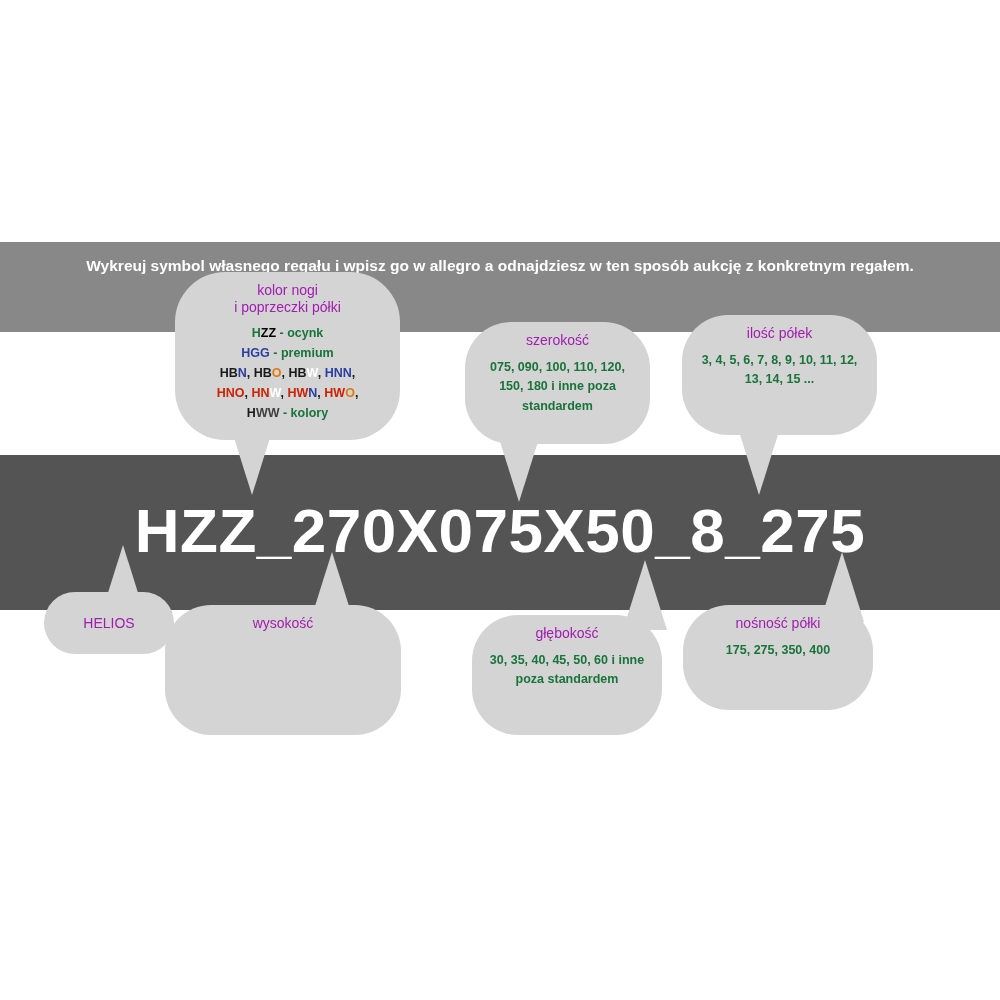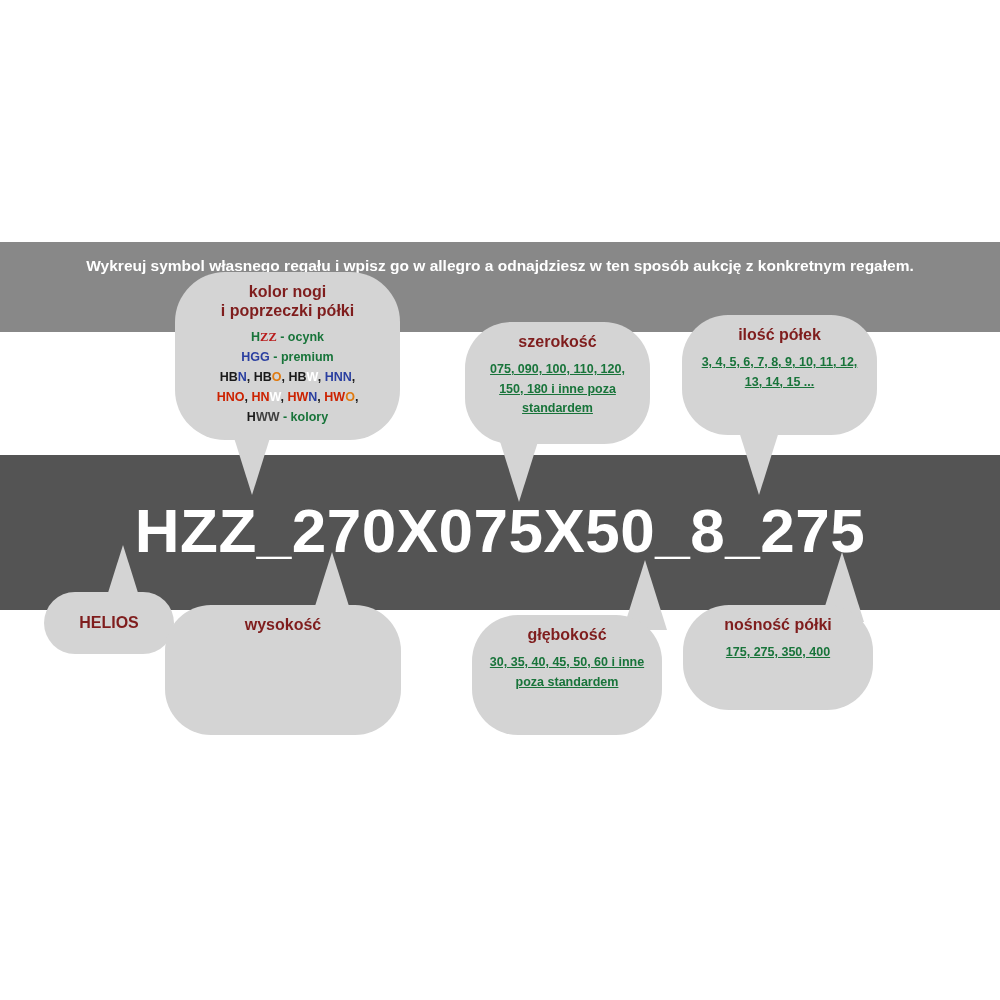--- a/index.html
+++ b/index.html
@@ -65,32 +65,31 @@
   .bubble {
     position: absolute;
     background: #d4d4d4;
     border-radius: 46px;
     text-align: center;
     box-sizing: border-box;
     padding: 10px 12px;
     color: #18743a;
   }
   .bubble .b-title {
-    font-size: 16px;
-    font-weight: bold;
-    color: #7f1d1d;
+    font-size: 14px;
+    font-weight: normal;
+    color: #a21caf;
     line-height: 1.2;
   }
   .bubble .b-body {
     font-size: 12.5px;
     font-weight: bold;
     color: #18743a;
     line-height: 1.55;
     margin-top: 9px;
-    text-decoration: underline;
   }
   
   .tail {
     position: absolute;
     width: 0;
     height: 0;
   }
   .tail-down {
     border-left: 22px solid transparent;
     border-right: 22px solid transparent;
@@ -137,21 +136,21 @@
   <div class="tail tail-down" style="left:737px; top:425px;"></div>
   <div class="tail tail-up" style="left:101px; top:545px;"></div>
   <div class="tail tail-up" style="left:310px; top:552px;"></div>
   <div class="tail tail-up" style="left:623px; top:560px;"></div>
   <div class="tail tail-up" style="left:820px; top:552px;"></div>
 
   <div class="bubble" id="bubble-kolor">
     <div class="b-title">kolor nogi</div>
     <div class="b-title">i poprzeczki półki</div>
     <div class="color-lines" id="kolor-rows">
-        <div><span style="color: rgb(24, 116, 58);">H</span><span style="color: #b91c1c; font-family: Liberation Serif, serif;">ZZ</span><span style="color: rgb(24, 116, 58);"> - ocynk</span></div>
+        <div><span style="color: rgb(24, 116, 58);">H</span><span style="color: #000000;">ZZ</span><span style="color: rgb(24, 116, 58);"> - ocynk</span></div>
         <div><span style="color: rgb(42, 63, 160);">HGG</span><span style="color: rgb(24, 116, 58);"> - premium</span></div>
         <div><span style="color: rgb(26, 26, 26);">HB</span><span style="color: rgb(42, 63, 160);">N</span><span style="color: rgb(26, 26, 26);">, </span><span style="color: rgb(26, 26, 26);">HB</span><span style="color: rgb(224, 122, 16);">O</span><span style="color: rgb(26, 26, 26);">, </span><span style="color: rgb(26, 26, 26);">HB</span><span style="color: rgb(255, 255, 255);">W</span><span style="color: rgb(26, 26, 26);">, </span><span style="color: rgb(42, 63, 160);">HNN</span><span style="color: rgb(26, 26, 26);">,</span></div>
         <div><span style="color: rgb(204, 34, 0);">HNO</span><span style="color: rgb(26, 26, 26);">, </span><span style="color: rgb(204, 34, 0);">HN</span><span style="color: rgb(255, 255, 255);">W</span><span style="color: rgb(26, 26, 26);">, </span><span style="color: rgb(204, 34, 0);">HW</span><span style="color: rgb(42, 63, 160);">N</span><span style="color: rgb(26, 26, 26);">, </span><span style="color: rgb(204, 34, 0);">HW</span><span style="color: rgb(224, 122, 16);">O</span><span style="color: rgb(26, 26, 26);">,</span></div>
         <div><span style="color: rgb(26, 26, 26);">H</span><span style="color: #404040;">WW</span><span style="color: rgb(24, 116, 58);"> - kolory</span></div>
       </div>
   </div>
 
   <div class="bubble" id="bubble-szer">
     <div class="b-title">szerokość</div>
     <div class="b-body">075, 090, 100, 110, 120, 150, 180  i inne poza standardem</div>

